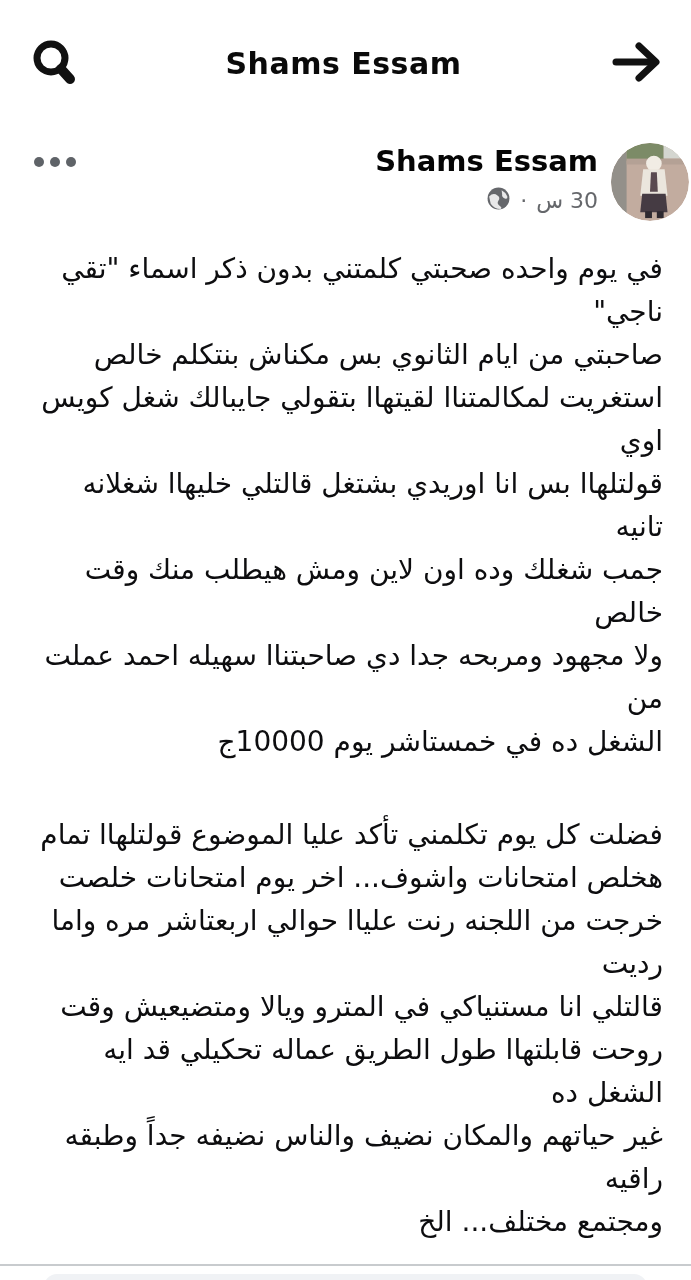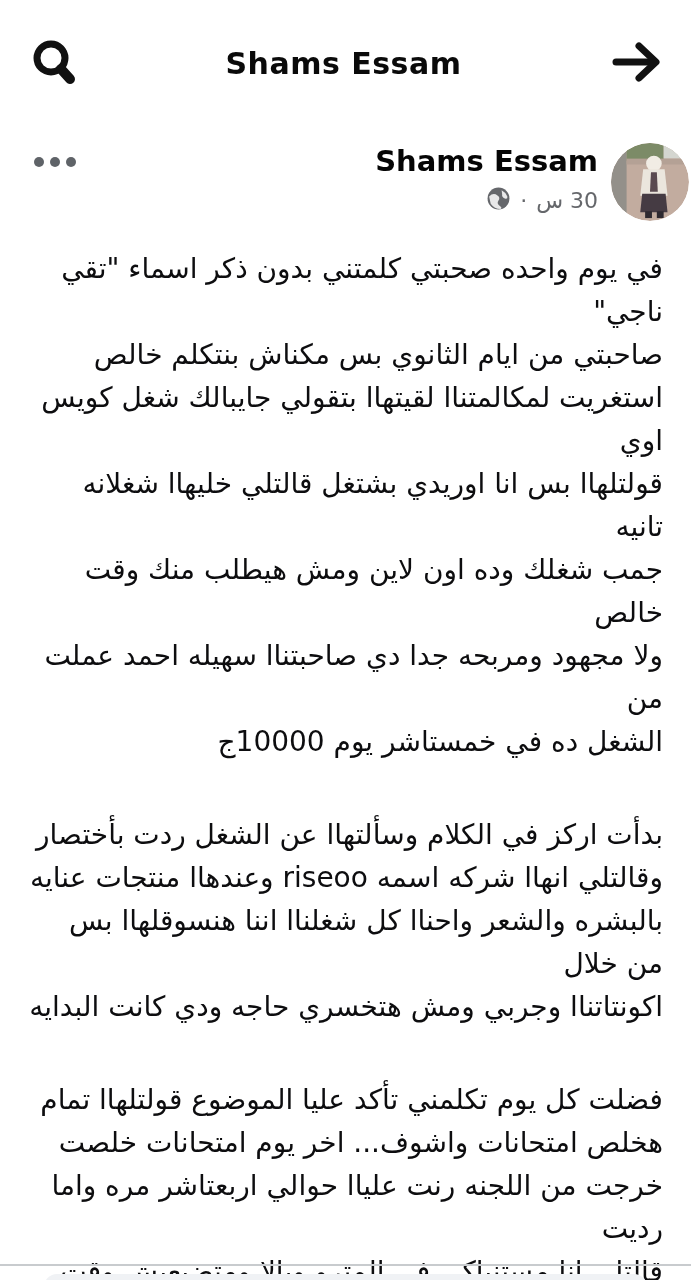--- a/index.html
+++ b/index.html
@@ -197,24 +197,20 @@
   </div>
 
   <div class="post-body">
     <p>في يوم واحده صحبتي كلمتني بدون ذكر اسماء "تقي ناجي"
 صاحبتي من ايام الثانوي بس مكناش بنتكلم خالص
 استغريت لمكالمتناا لقيتهاا بتقولي جايبالك شغل كويس اوي
 قولتلهاا بس انا اوريدي بشتغل قالتلي خليهاا شغلانه تانيه
 جمب شغلك وده اون لاين ومش هيطلب منك وقت خالص
 ولا مجهود ومربحه جدا دي صاحبتناا سهيله احمد عملت من
 الشغل ده في خمستاشر يوم 10000ج</p>
-    <p>بدأت اركز في الكلام وسألتهاا عن الشغل ردت بأختصار
-وقالتلي انهاا شركه اسمه riseoo وعندهاا منتجات عنايه
-بالبشره والشعر واحناا كل شغلناا اننا هنسوقلهاا بس من خلال
-اكونتاتناا وجربي ومش هتخسري حاجه ودي كانت البدايه</p>
     <p>فضلت كل يوم تكلمني تأكد عليا الموضوع قولتلهاا تمام
 هخلص امتحانات واشوف... اخر يوم امتحانات خلصت
 خرجت من اللجنه رنت علياا حوالي اربعتاشر مره واما رديت
 قالتلي انا مستنياكي في المترو ويالا ومتضيعيش وقت
 روحت قابلتهاا طول الطريق عماله تحكيلي قد ايه الشغل ده
 غير حياتهم والمكان نضيف والناس نضيفه جداً وطبقه راقيه
 ومجتمع مختلف... الخ</p>
 
   </div>
 

